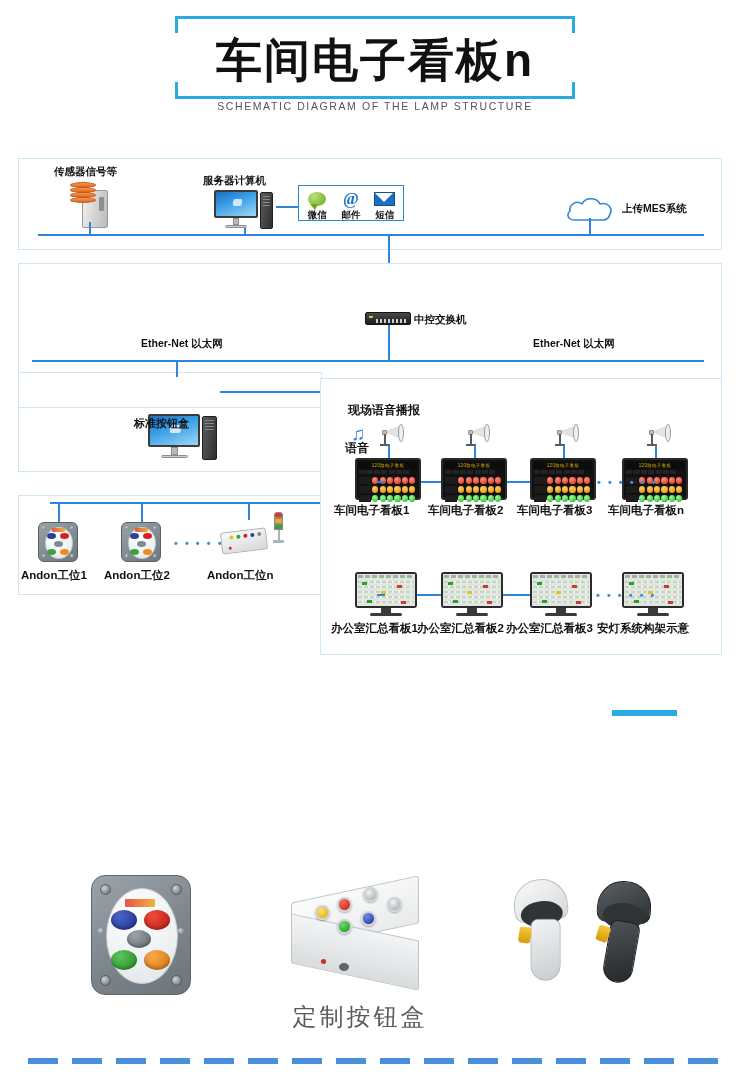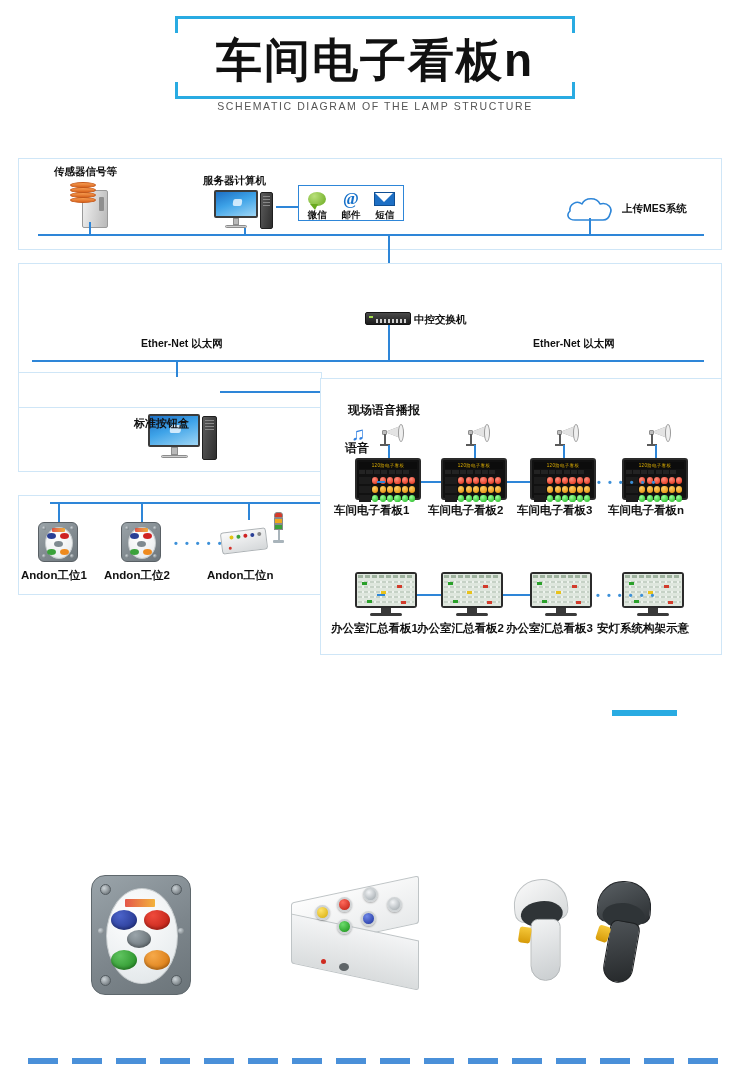--- a/index.html
+++ b/index.html
@@ -857,20 +857,21 @@
       <div class="p2front"></div>
       <span class="pb pb1"></span>
         <span class="pb pb2"></span>
         <span class="pb pb3"></span>
       <span class="pb pb4"></span>
         <span class="pb pb5"></span>
         <span class="pb pb6"></span>
       <span class="led"></span>
         <span class="jack"></span>
     </div>
+    <div class="cap">定制按钮盒</div>
   </div>
 
   <div class="prod" style="left:500px; top:875px; width:210px;">
     <div class="p3box">
       <div class="scan scan-a">
         <div class="head"></div>
           <div class="win"></div>
           <div class="body"></div>
           <div class="trig"></div>
       </div>

